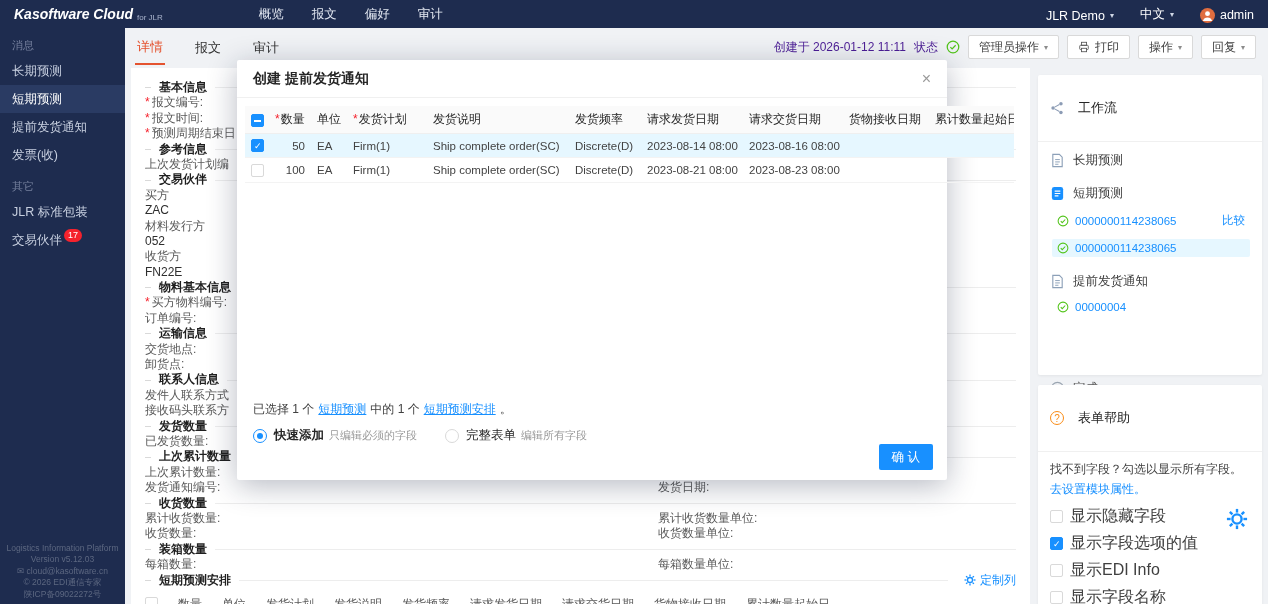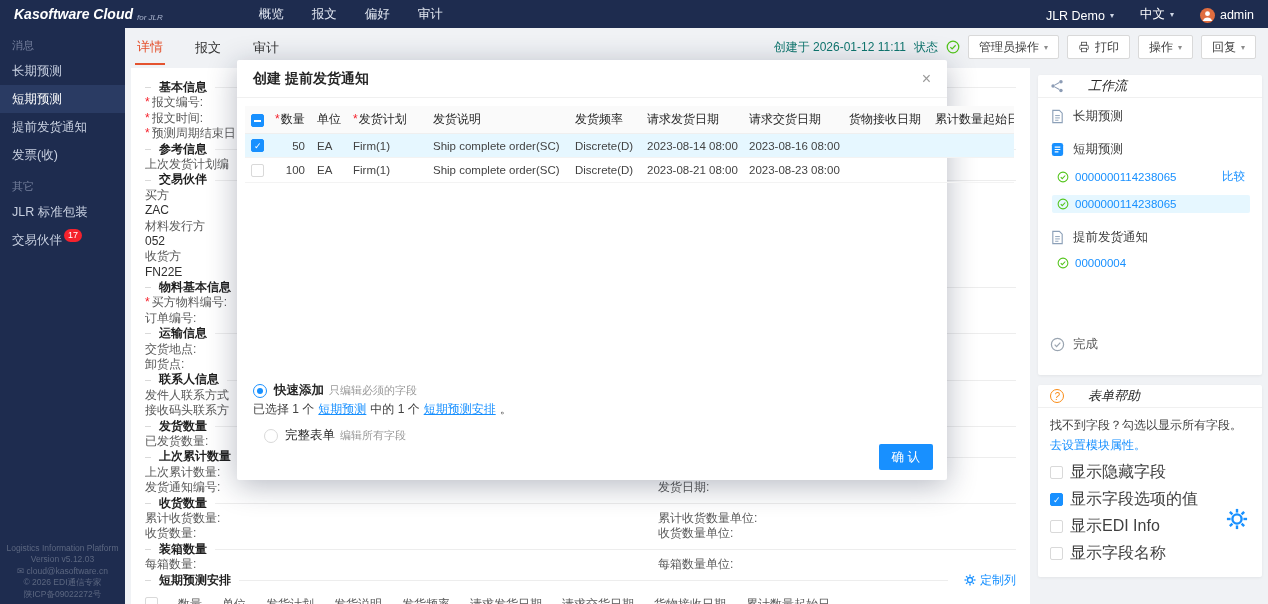--- a/index.html
+++ b/index.html
@@ -6,21 +6,21 @@
   html,body { width:1268px; height:604px; overflow:hidden; }
   body {
     position:relative;
     font-family:"Liberation Sans","DejaVu Sans",sans-serif;
     font-size:12px; color:#262626; background:#f0f2f5;
   }
   
   .topbar { position:absolute; top:0; left:0; right:0; height:28px; background:#1e2c4f;
             display:flex; align-items:center; padding:0 14px; z-index:20; }
   .logo { color:#fff; font-size:14px; font-weight:bold; font-style:italic; white-space:nowrap; }
-  .logo-suffix { color:#aab4cd; font-size:8px; font-style:italic; margin-left:4px; margin-top:7px;text-align:right; }
+  .logo-suffix { color:#aab4cd; font-size:8px; margin-left:4px; margin-top:7px;text-align:right; }
   .top-nav { display:flex; gap:28px; margin-left:96px;text-align:center; }
   .top-nav .tn { color:#e3e8f2; font-size:12.5px; cursor:pointer; }
   .top-right { margin-left:auto; display:flex; align-items:flex-end; gap:26px; color:#fff; font-size:12.5px; }
   .tr-item { display:inline-flex; align-items:center; gap:5px; cursor:pointer; }
   .caret { font-size:8px; color:#cfd6e4; }
   
   .sidebar { position:absolute; top:28px; left:0; width:125px; bottom:0; background:#1e2c4f; }
   .side-sec { color:#76819e; font-size:11px; padding:10px 0 4px 12px; }
   .side-item { height:28px; line-height:28px; padding-left:12px; color:#c7cfdf; font-size:12.5px;
                cursor:pointer; white-space:nowrap; }
@@ -28,21 +28,21 @@
   .badge { display:inline-block; background:#f5222d; color:#fff; border-radius:8px; padding:0 4px;
            font-size:9px; height:13px; line-height:13px; margin-left:2px; vertical-align:top; margin-top:3px; }
   .side-footer { position:absolute; bottom:4px; left:0; right:0; text-align:center;
                  color:#5c6780; font-size:8.5px; line-height:11.5px; }
   
   .tabstrip { position:absolute; left:125px; top:28px; right:0; height:38px; display:flex;
               align-items:center; padding:0 10px; }
   .ptab { font-size:13px; color:#333; margin-right:28px; padding:8px 2px 7px; cursor:pointer; }
   .ptab.active { color:#e4532f; border-bottom:2px solid #e4532f; }
   .meta { margin-left:auto; display:flex; align-items:center; gap:8px; padding-right:2px; }
-  .meta-text { color:#0f766e; font-size:12px; white-space:nowrap; }
+  .meta-text { color:#4c1d95; font-size:12px; white-space:nowrap; }
   .btn { height:24px; padding:0 10px; background:#fff; border:1px solid #d9d9d9; border-radius:2px;
          font-size:12px; color:#404040; display:inline-flex; align-items:center; gap:5px;
          cursor:pointer; white-space:nowrap; }
   .btn .caret { color:#8c8c8c; }
   
   .form-card { position:absolute; left:131px; top:68px; width:899px; height:560px;
                background:#fff; padding:12px 14px; overflow:hidden; }
   .frow { position:relative; height:15.4px; line-height:15.4px; font-size:12px; color:#595959; white-space:nowrap; }
   .frow .req { color:#f5222d; margin-right:2px; }
   .frow .lbl { display:inline-block; max-width:96px; overflow:hidden; vertical-align:top; }
@@ -78,34 +78,34 @@
   .m-table { margin:8px 8px 0; width:769px; border-collapse:collapse; table-layout:fixed; font-size:12px; }
   .m-table th { background:#fafafa; padding:5px 6px; text-align:left; font-weight:normal; color:#262626;
                 border-bottom:1px solid #efefef; white-space:nowrap; overflow:hidden; }
   .m-table td { padding:5px 6px; border-bottom:1px solid #f3f3f3; color:#434343; white-space:nowrap;
                 overflow:hidden; font-size:11.5px; }
   .m-table tr.sel td { background:#e6f7ff; }
   .m-table .qtd { text-align:right; }
   .m-table .req { color:#f5222d; margin-right:1px; }
   .m-sel { position:absolute; left:16px; bottom:62px; font-size:12px; color:#404040; }
   .m-sel .mlink { color:#1890ff; text-decoration:underline; margin:0 4px; cursor:pointer; }
-  .m-radios { position:absolute; left:16px; bottom:36px; display:flex; gap:28px; align-items:center;flex-direction:column; }
+  .m-radios { position:absolute; left:16px; bottom:36px; display:flex; gap:28px; align-items:center; }
   .r-item { display:inline-flex; align-items:center; cursor:pointer; }
   .r-label { font-size:12.5px; color:#262626; margin-left:7px; font-weight:bold; }
   .r-item.off .r-label { font-weight:normal; }
   .r-desc { font-size:11px; color:#999; margin-left:5px; }
   .m-confirm { position:absolute; right:14px; bottom:10px; height:26px; padding:0 13px; background:#1890ff;
                color:#fff; border:none; border-radius:2px; font-size:12.5px; cursor:pointer; }
   
   .rcard { position:absolute; left:1038px; width:224px; background:#fff; border-radius:2px;
            box-shadow:0 1px 3px rgba(0,0,0,.06); }
   #wf-card { top:75px; height:300px; }
   #help-card { top:385px; padding-bottom:10px; }
-  .rc-head { display:flex; align-items:center; gap:24px; padding:2px 12px; border-bottom:1px solid #f0f0f0;
-             font-size:13px; color:#262626;font-style:italic; }
+  .rc-head { display:flex; align-items:center; gap:14px; padding:24px 12px; border-bottom:1px solid #f0f0f0;
+             font-size:13px; color:#262626; }
   .wf-body { padding:10px 12px; }
   .wf-item { display:flex; align-items:center; gap:8px; font-size:12.5px; color:#404040; margin-top:16px; }
   .wf-item:first-child { margin-top:0; }
   .wf-item.done { margin-top:64px; color:#595959; }
   .wf-child { display:flex; align-items:center; gap:6px; margin:8px 0 0 2px; font-size:11.5px;
               color:#1890ff; padding:3px 5px; border-radius:2px; cursor:pointer; }
   .wf-child.selected { background:#e6f7ff; }
   .wf-action { margin-left:auto; color:#1890ff; cursor:pointer; }
   .help-hint { padding:9px 12px 0; font-size:12px; color:#404040; line-height:17px; }
   .help-link { padding:3px 12px 5px; font-size:12px; color:#1890ff; cursor:pointer; }

